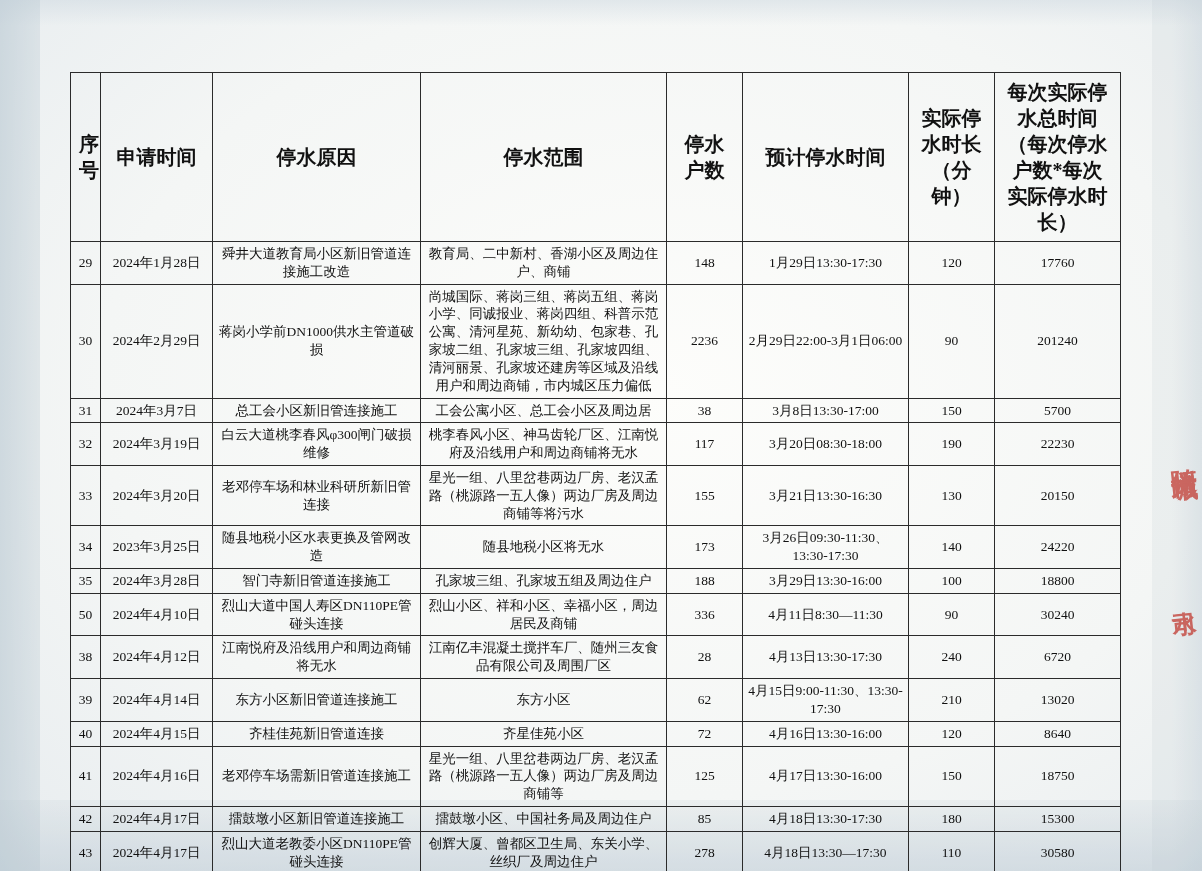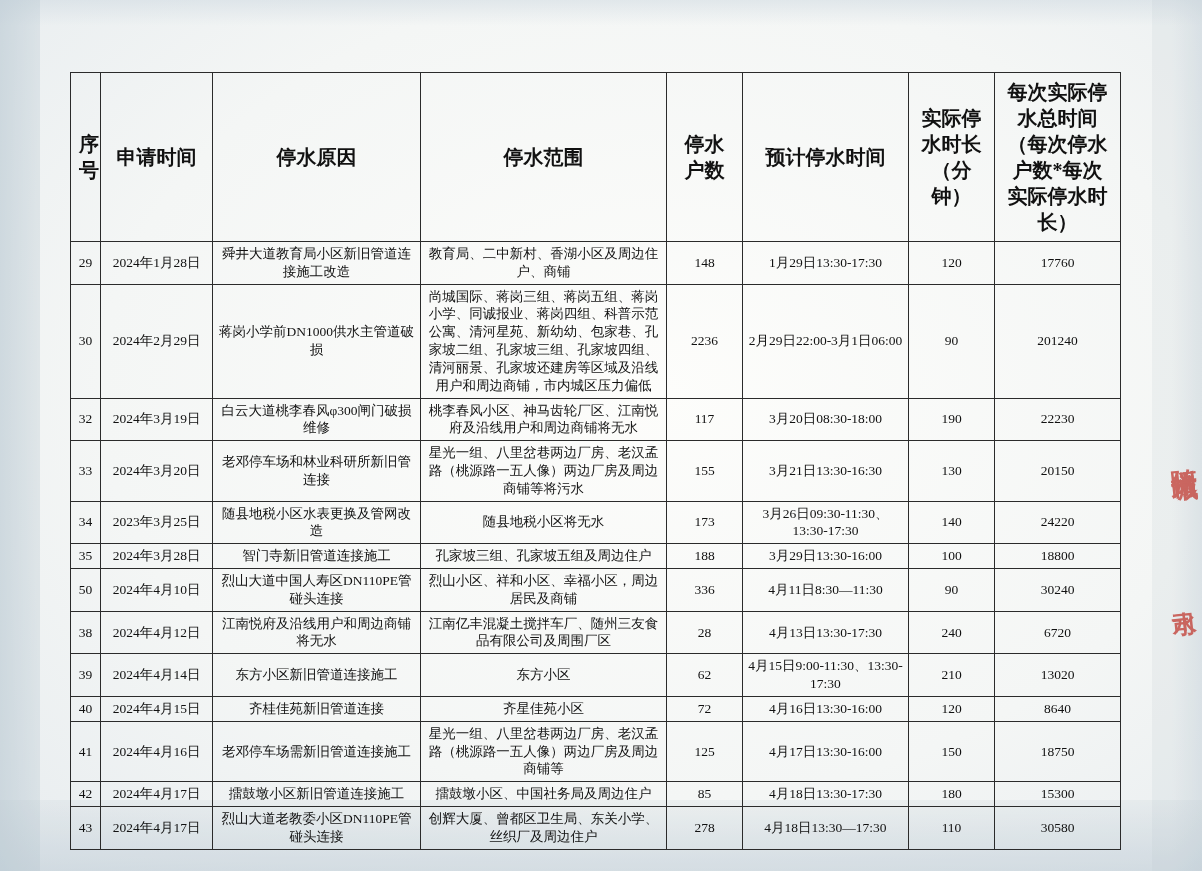--- a/index.html
+++ b/index.html
@@ -166,20 +166,30 @@
             <td>30</td>
             <td class="nowrap">2024年2月29日</td>
             <td class="reason justify">蒋岗小学前DN1000供水主管道破损</td>
             <td class="scope justify">尚城国际、蒋岗三组、蒋岗五组、蒋岗小学、同诚报业、蒋岗四组、科普示范公寓、清河星苑、新幼幼、包家巷、孔家坡二组、孔家坡三组、孔家坡四组、清河丽景、孔家坡还建房等区域及沿线用户和周边商铺，市内城区压力偏低</td>
             <td>2236</td>
             <td>2月29日22:00-3月1日06:00</td>
             <td>90</td>
             <td>201240</td>
           </tr>
           <tr>
+            <td>31</td>
+            <td class="nowrap">2024年3月7日</td>
+            <td class="reason justify">总工会小区新旧管连接施工</td>
+            <td class="scope justify">工会公寓小区、总工会小区及周边居</td>
+            <td>38</td>
+            <td>3月8日13:30-17:00</td>
+            <td>150</td>
+            <td>5700</td>
+          </tr>
+          <tr>
             <td>32</td>
             <td class="nowrap">2024年3月19日</td>
             <td class="reason justify">白云大道桃李春风φ300闸门破损维修</td>
             <td class="scope justify">桃李春风小区、神马齿轮厂区、江南悦府及沿线用户和周边商铺将无水</td>
             <td>117</td>
             <td>3月20日08:30-18:00</td>
             <td>190</td>
             <td>22230</td>
           </tr>
           <tr>

